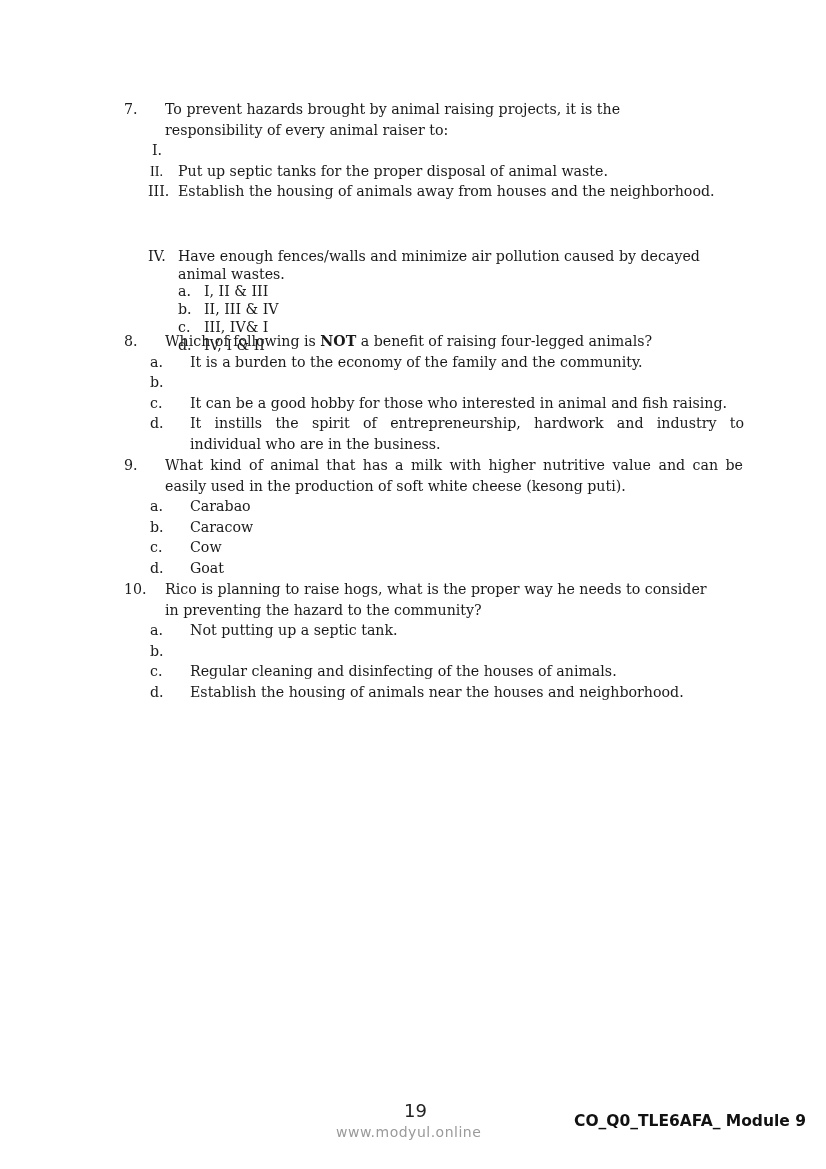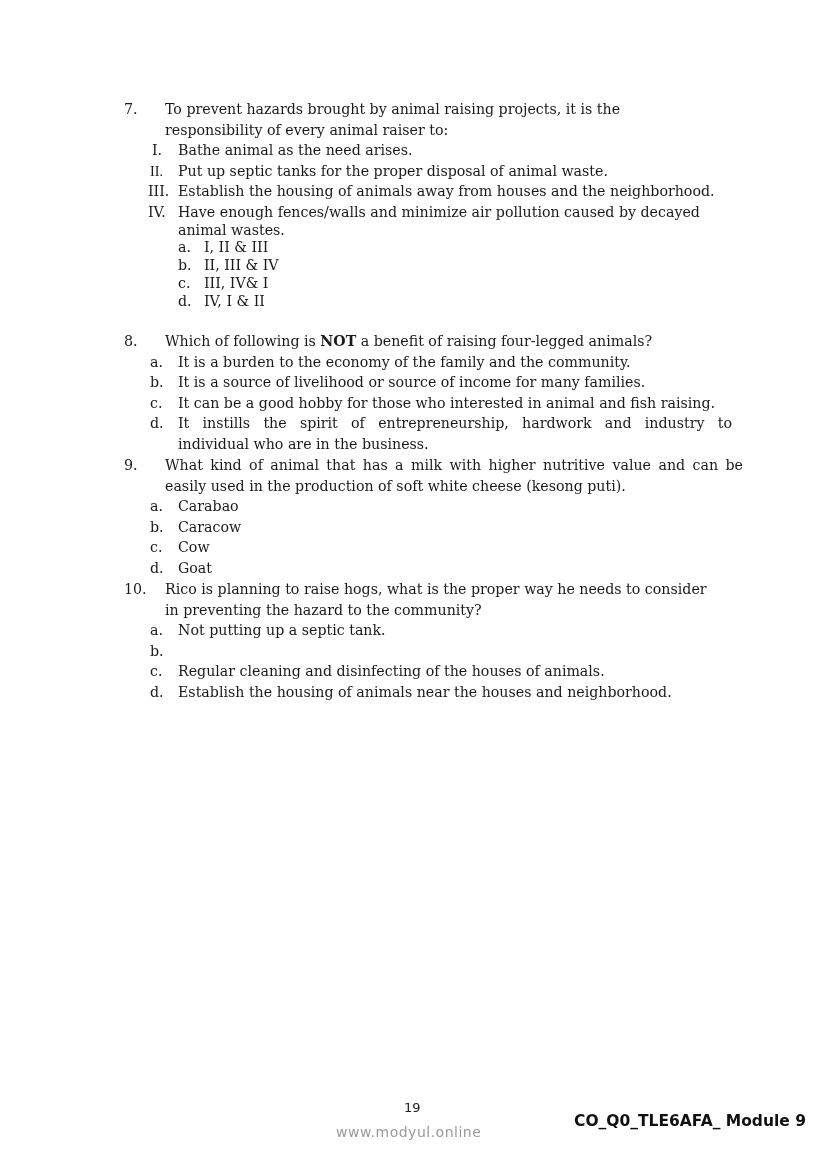--- a/index.html
+++ b/index.html
@@ -9,53 +9,52 @@
   .q { position: absolute; left: 124px; width: 604px; font-size: 14.2px; line-height: 20.6px; }
   .line { position: relative; height: 20.6px; white-space: nowrap; }
   .num { position: absolute; left: 0; }
   .txt { position: absolute; left: 41px; }
   .roman { position: absolute; left: 26px; }
   .rtxt { position: absolute; left: 54px; }
   .sub { height: 18px; line-height: 18px; }
   .sub .letter { position: absolute; left: 54px; }
   .sub .stxt { position: absolute; left: 80px; }
   .opt .letter { position: absolute; left: 26px; }
-  .opt .otxt { position: absolute; left: 54px; }
+  .opt .otxt { position: absolute; left: 66px; }
   .justify { white-space: normal; text-align: justify; text-align-last: justify; width: 554px; }
   b { font-weight: bold; }
-  .footer-page { position: absolute; left: 404px; top: 1100px; font-family: "DejaVu Sans", "Liberation Sans", sans-serif; font-size: 13px; color: #222; }
+  .footer-page { position: absolute; left: 404px; top: 1100px; font-family: "DejaVu Sans", "Liberation Sans", sans-serif; font-size: 18px; color: #222; }
   .footer-url { position: absolute; left: 336px; top: 1124px; font-family: "DejaVu Sans", "Liberation Sans", sans-serif; font-size: 14px; color: #9a9a9a; letter-spacing: 0.5px; text-align: right; }
   .footer-code { position: absolute; left: 556px; top: 1112px; font-family: "DejaVu Sans", "Liberation Sans", sans-serif; font-size: 15.5px; font-weight: bold; color: #111; margin-left: 18px; }
 </style>
 </head>
 <body>
 
 <div class="page">
 
   <div class="q" style="top:99px;">
     <div class="line">
       <span class="num">7.</span>
       <span class="txt">To prevent hazards brought by animal raising projects, it is the</span>
     </div>
     <div class="line">
       <span class="txt">responsibility of every animal raiser to:</span>
     </div>
     <div class="line">
       <span class="roman" style="left:28px;">I.</span>
-      <span class="rtxt">Bathe animal as the need arises.</span>
     </div>
     <div class="line">
       <span class="roman" style="left:26px;font-family:Liberation Serif, serif;">II.</span>
       <span class="rtxt">Put up septic tanks for the proper disposal of animal waste.</span>
     </div>
     <div class="line">
       <span class="roman" style="left:24px;">III.</span>
       <span class="rtxt">Establish the housing of animals away from houses and the neighborhood.</span>
     </div>
-    <div class="line" style="height:18px;">
+    <div class="line" style="height:18px;margin-top:44px;">
       <span class="roman" style="left:24px;">IV.</span>
       <span class="rtxt">Have enough fences/walls and minimize air pollution caused by decayed</span>
     </div>
     <div class="line" style="height:18px;">
       <span class="rtxt">animal wastes.</span>
     </div>
     <div class="line sub">
       <span class="letter">a.</span>
       <span class="stxt">I, II &amp; III</span>
     </div>
@@ -77,21 +76,20 @@
     <div class="line">
       <span class="num">8.</span>
       <span class="txt"><span>Which of following is </span><b>NOT</b><span> a benefit of raising four-legged animals?</span></span>
     </div>
     <div class="line opt">
       <span class="letter">a.</span>
       <span class="otxt">It is a burden to the economy of the family and the community.</span>
     </div>
     <div class="line opt">
       <span class="letter">b.</span>
-      <span class="otxt">It is a source of livelihood or source of income for many families.</span>
     </div>
     <div class="line opt">
       <span class="letter">c.</span>
       <span class="otxt">It can be a good hobby for those who interested in animal and fish raising.</span>
     </div>
     <div class="line opt">
       <span class="letter">d.</span>
       <span class="otxt justify">It instills the spirit of entrepreneurship, hardwork and industry to</span>
     </div>
     <div class="line opt">

